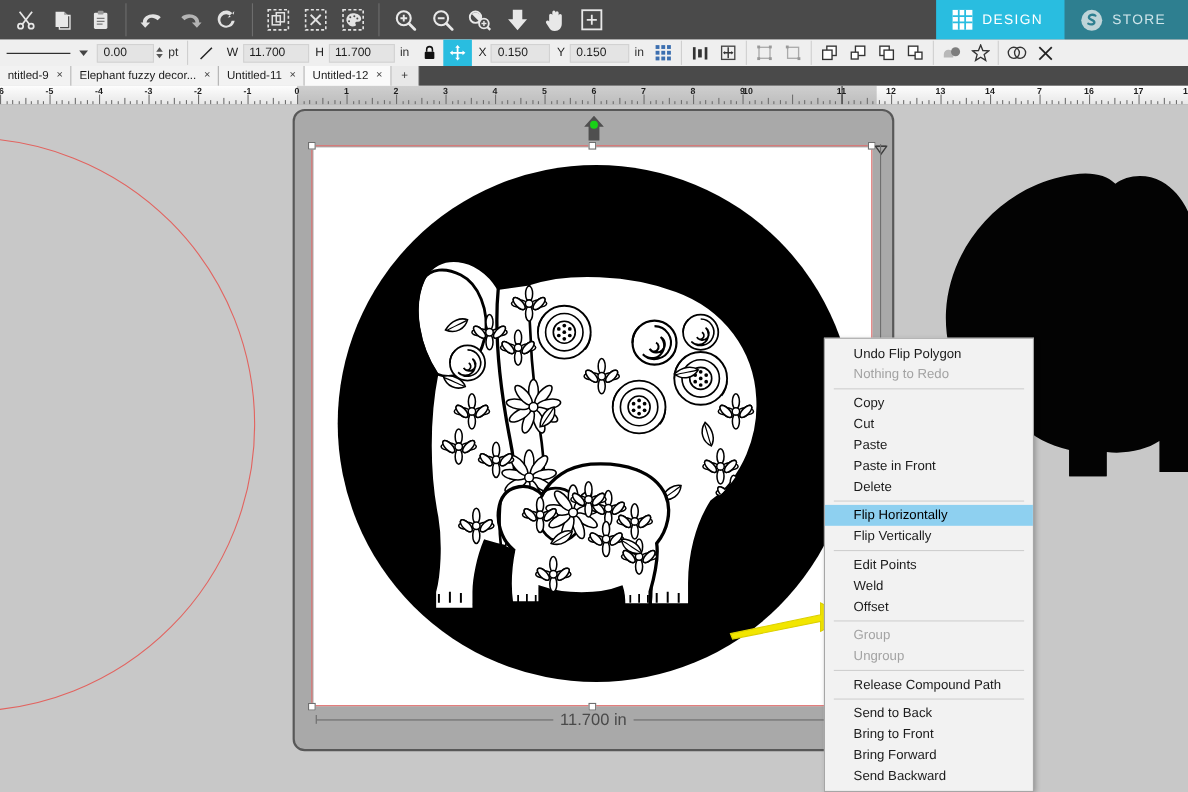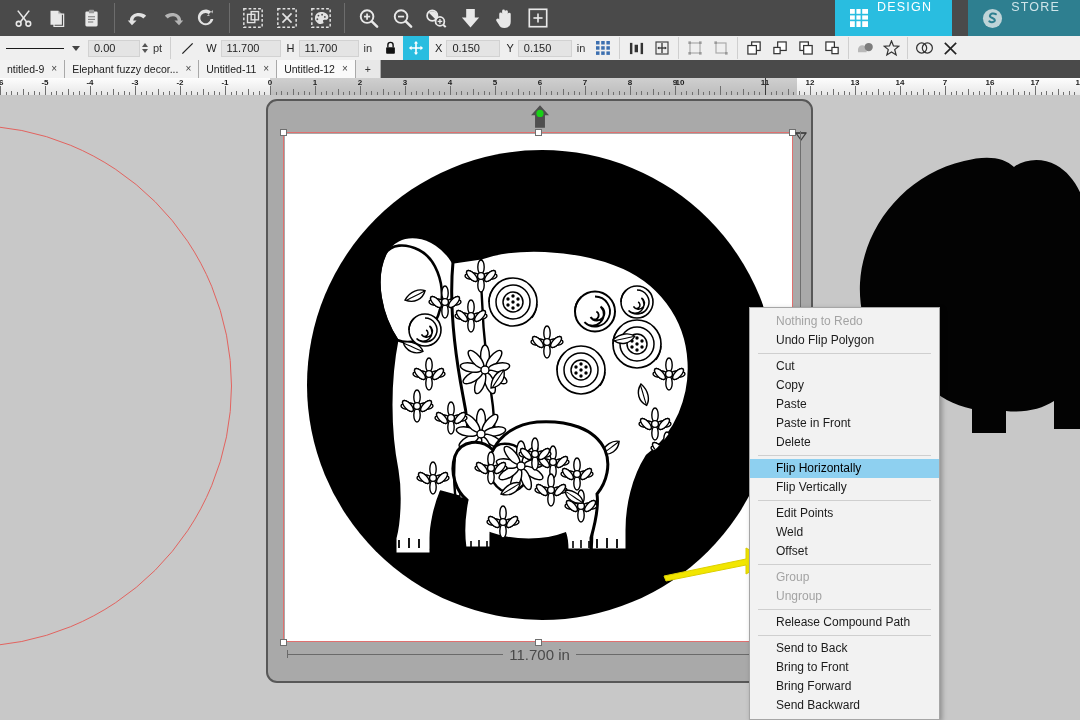--- a/index.html
+++ b/index.html
@@ -18,22 +18,22 @@
   }
   .tgroup{display:flex;align-items:center;height:36px;padding:0 6px;}
   .tsep{width:1px;height:30px;background:#6d6d6d;}
   .tbtn{
     width:34px;height:32px;display:flex;align-items:center;justify-content:center;
     cursor:pointer;
   }
   .tbtn svg{display:block;}
   .modetabs{position:absolute;right:0;top:0;height:36px;display:flex;align-items:stretch;}
   .modetab{
-    display:flex;gap:8px;padding:0 20px 0 14px;
-    color:#e9f6fb;font-size:12.5px;letter-spacing:1.2px;margin-left:16px;
+    display:flex;align-items:center;gap:8px;padding:0 20px 0 14px;
+    color:#e9f6fb;font-size:12.5px;letter-spacing:1.2px;
   }
   .modetab.active{background:#29bde0;color:#ffffff;}
   .modetab.inactive{background:#2e7f90;color:#cfe5ea;}
   .modetab .glyph{display:flex;align-items:center;}
 
   
   .toolbar2{
     position:absolute;left:0;top:36px;width:1080px;height:24px;
     background:#efefef;border-bottom:1px solid #bfbfbf;
     display:flex;align-items:center;font-size:11px;color:#333;
@@ -912,25 +912,25 @@
 
     <svg class="arrow" viewBox="0 0 112 42">
       <g>
         <path d="M4 36 L86 19 L86 8 L110 21 L86 34 L86 25 L6 41 Z" fill="#f2e600" stroke="#dcd000" stroke-width="1"></path>
       </g>
     </svg>
 
   </div>
 
   <div class="ctxmenu" id="ctxmenu">
+      <div class="mi">Undo Flip Polygon</div>
       <div class="mi disabled">Nothing to Redo</div>
-      <div class="mi">Undo Flip Polygon</div>
       <div class="mdiv"></div>
+      <div class="mi">Copy</div>
       <div class="mi">Cut</div>
-      <div class="mi">Copy</div>
       <div class="mi">Paste</div>
       <div class="mi">Paste in Front</div>
       <div class="mi">Delete</div>
       <div class="mdiv"></div>
       <div class="mi sel">Flip Horizontally</div>
       <div class="mi">Flip Vertically</div>
       <div class="mdiv"></div>
       <div class="mi">Edit Points</div>
       <div class="mi">Weld</div>
       <div class="mi">Offset</div>

